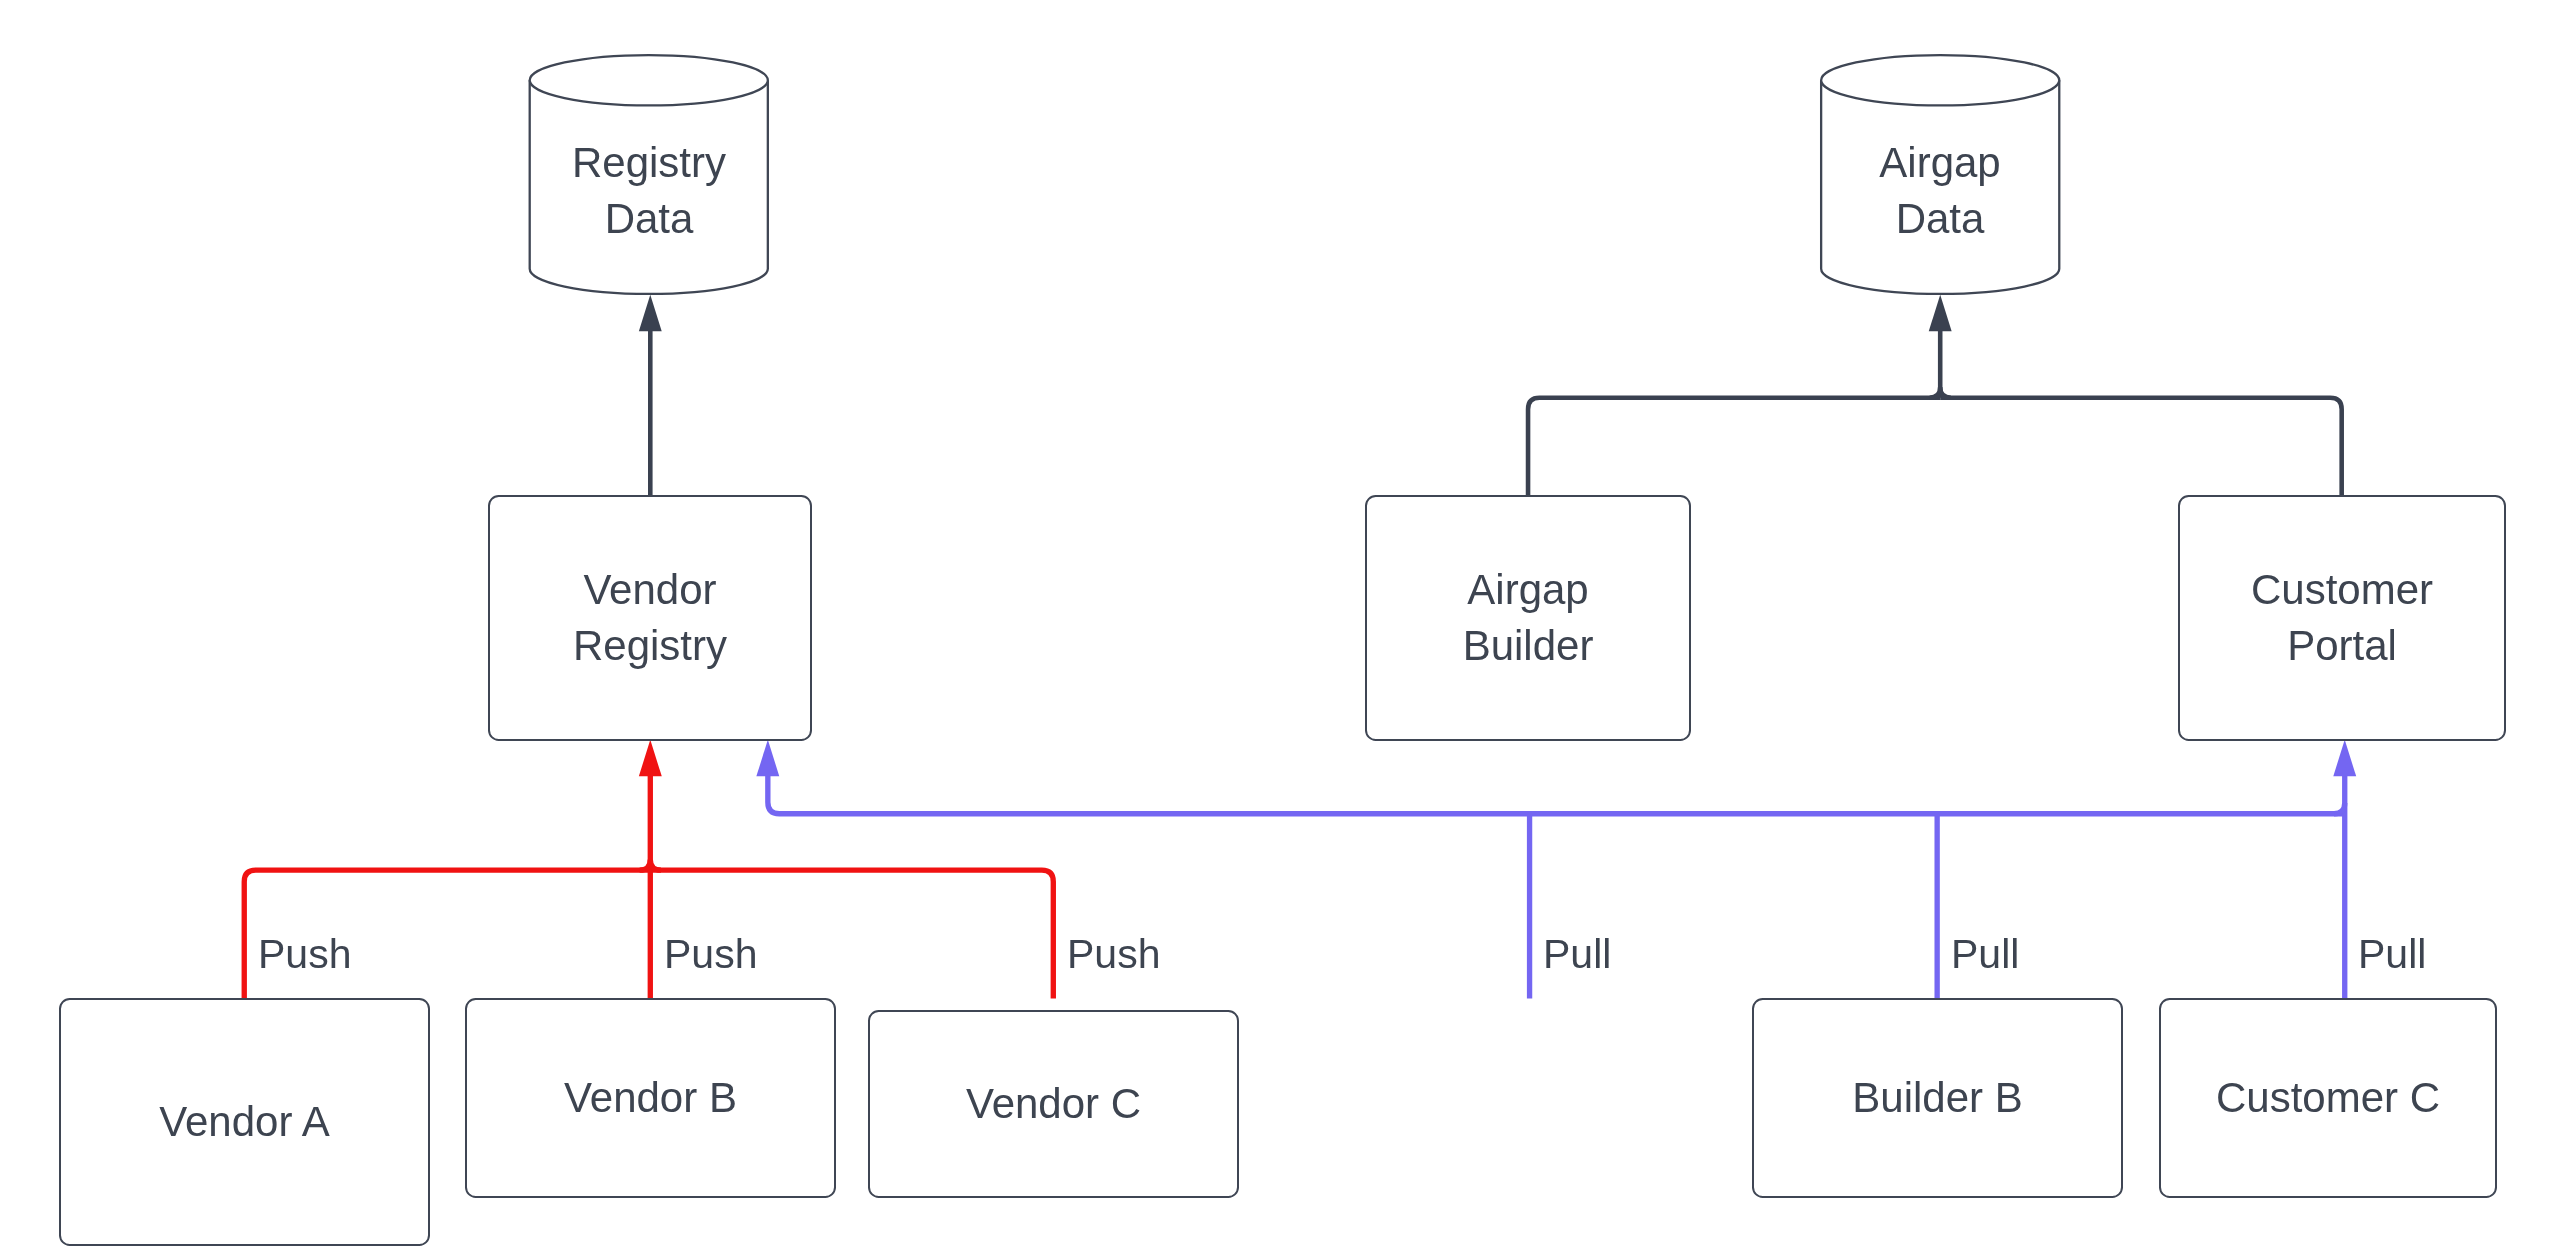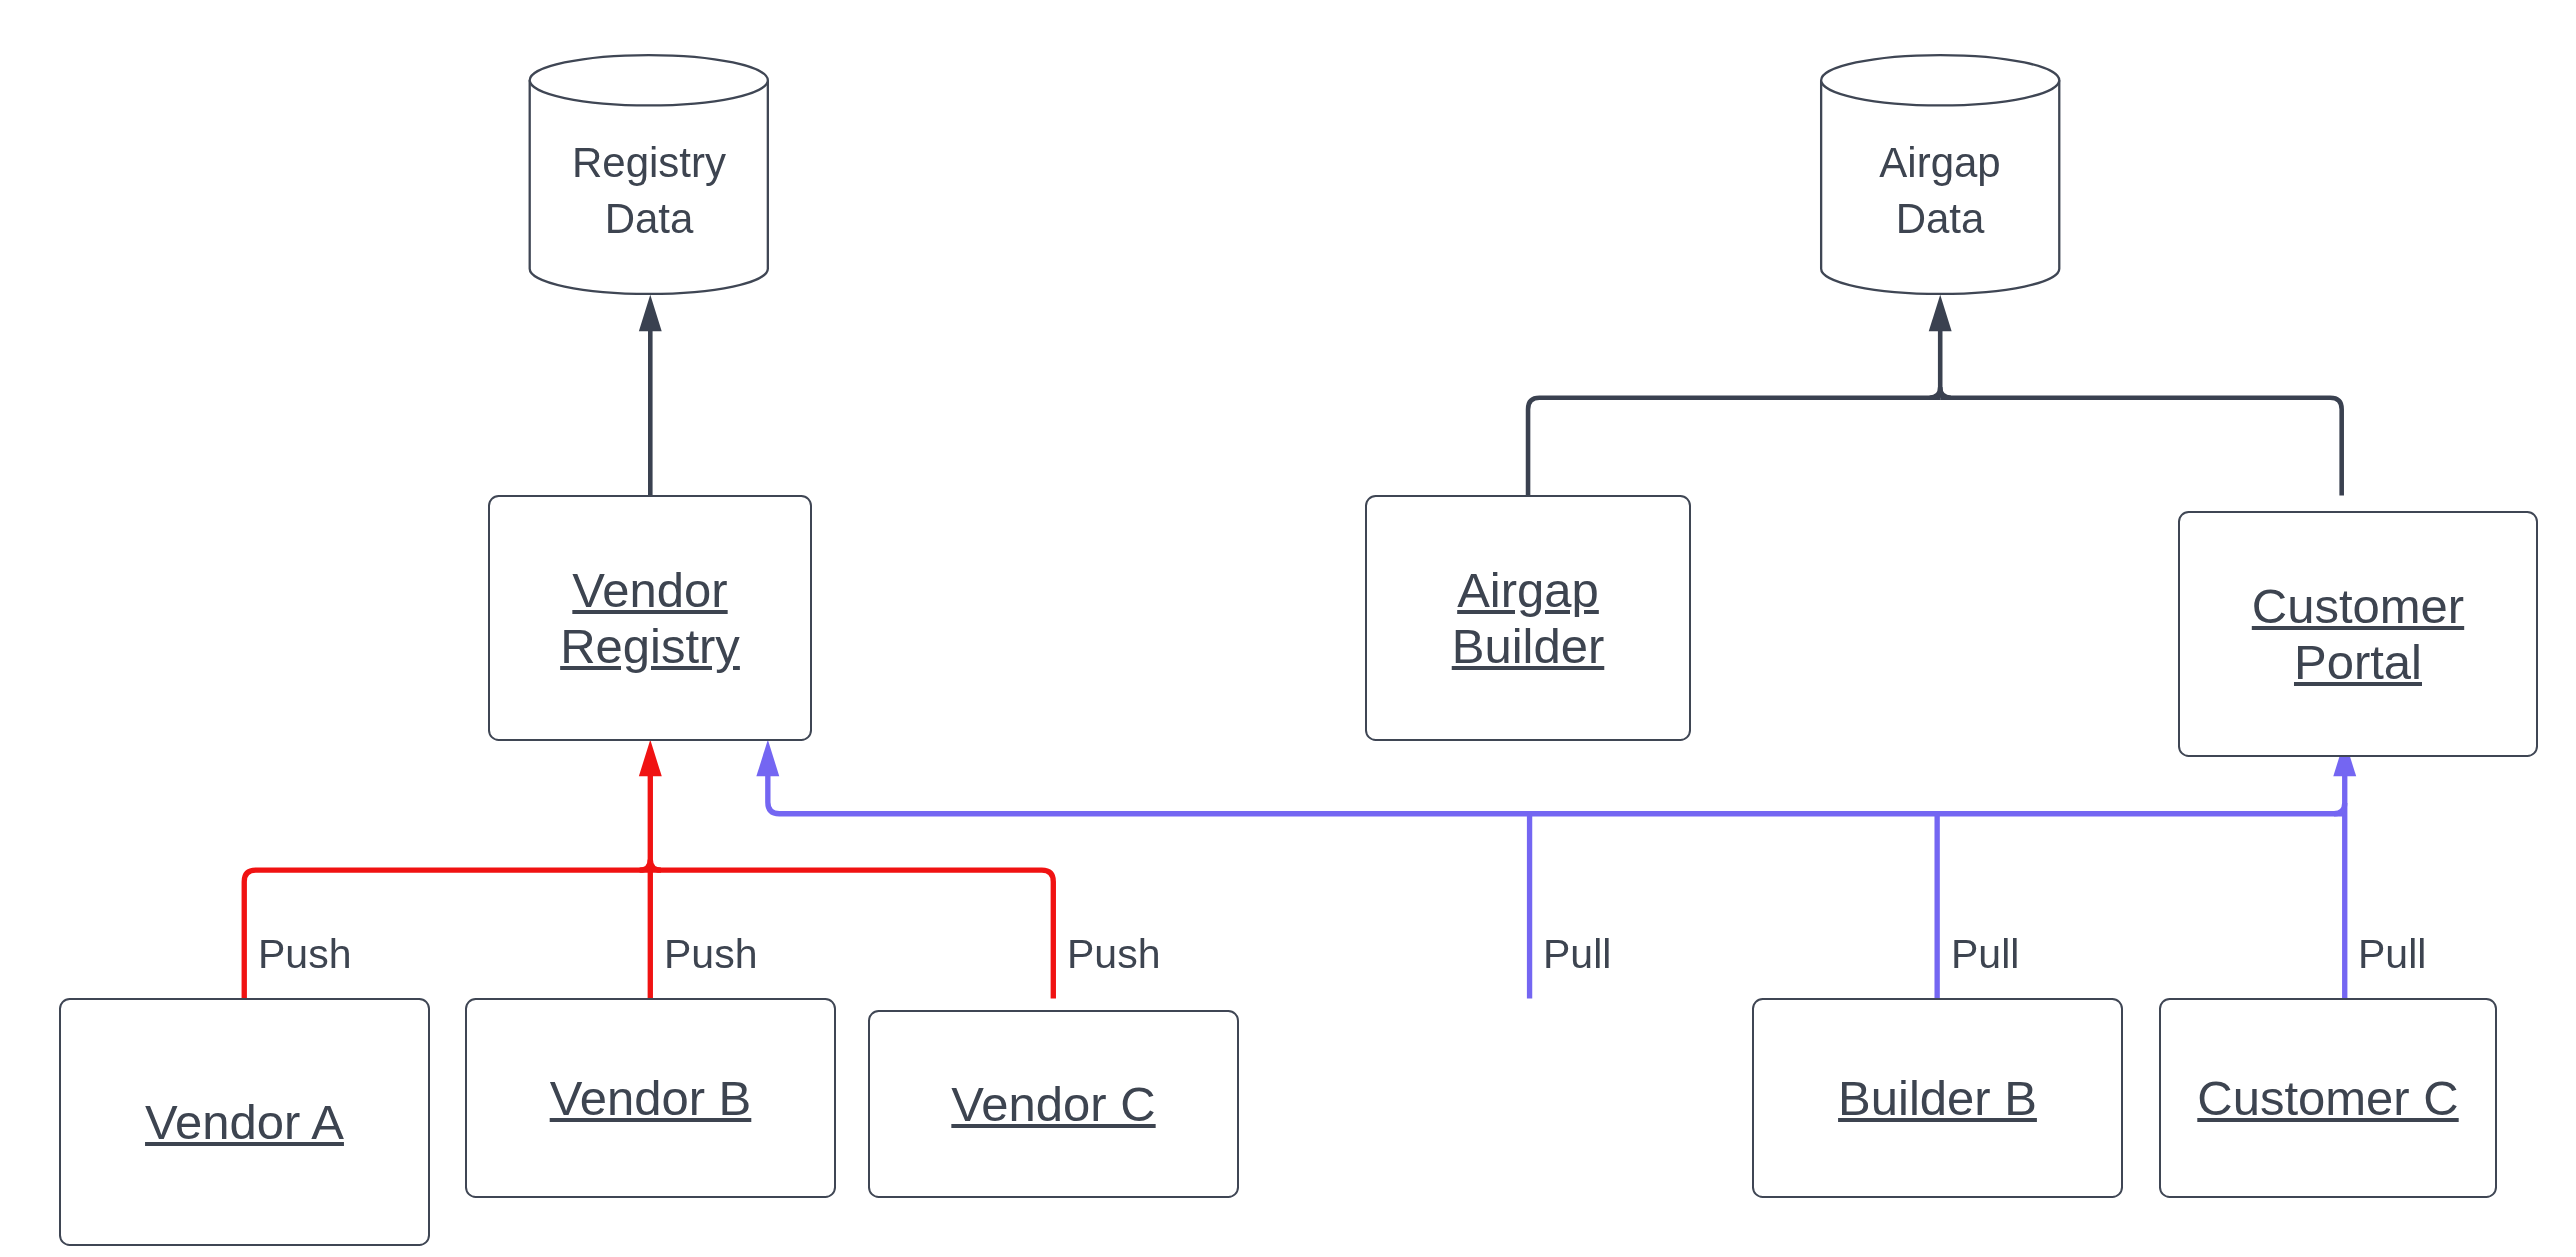--- a/index.html
+++ b/index.html
@@ -38,24 +38,23 @@
     z-index: 2;
     box-sizing: border-box;
     background: #ffffff;
     border: 2.3px solid var(--border);
     border-radius: 10.7px;
     display: flex;
     align-items: center;
     justify-content: center;
     text-align: center;
     color: var(--text);
-    font-size: 49px;
+    font-size: 42px;
     line-height: 56px;
     white-space: pre-line;
-    text-decoration: underline;
   }
   .cyl-label {
     position: absolute;
     z-index: 2;
     display: flex;
     align-items: center;
     justify-content: center;
     text-align: center;
     color: var(--text);
     font-size: 42px;
@@ -112,21 +111,21 @@
 
   <div class="cyl-label" style="left:530px; top:114px; width:238px; height:153px;">Registry
 Data</div>
   <div class="cyl-label" style="left:1821px; top:114px; width:238px; height:153px;">Airgap
 Data</div>
 
   <div class="node" style="left:488px; top:495px; width:324px; height:246px;">Vendor
 Registry</div>
   <div class="node" style="left:1365px; top:495px; width:326px; height:246px;">Airgap
 Builder</div>
-  <div class="node" style="left:2178px; top:511px; width:360px; height:246px;">Customer
+  <div class="node" style="left:2178px; top:495px; width:328px; height:246px;">Customer
 Portal</div>
 
   <div class="node" style="left:59px; top:998px; width:371px; height:248px;">Vendor A</div>
   <div class="node" style="left:465px; top:998px; width:371px; height:200px;">Vendor B</div>
   <div class="node" style="left:868px; top:998px; width:371px; height:188px;margin-top:12px;">Vendor C</div>
   <div class="node" style="left:1752px; top:998px; width:371px; height:200px;">Builder B</div>
   <div class="node" style="left:2159px; top:998px; width:338px; height:200px;text-align:center;">Customer C</div>
 
   <div class="edge-label" style="left:258px; top:927px;">Push</div>
   <div class="edge-label" style="left:664px; top:927px;">Push</div>

